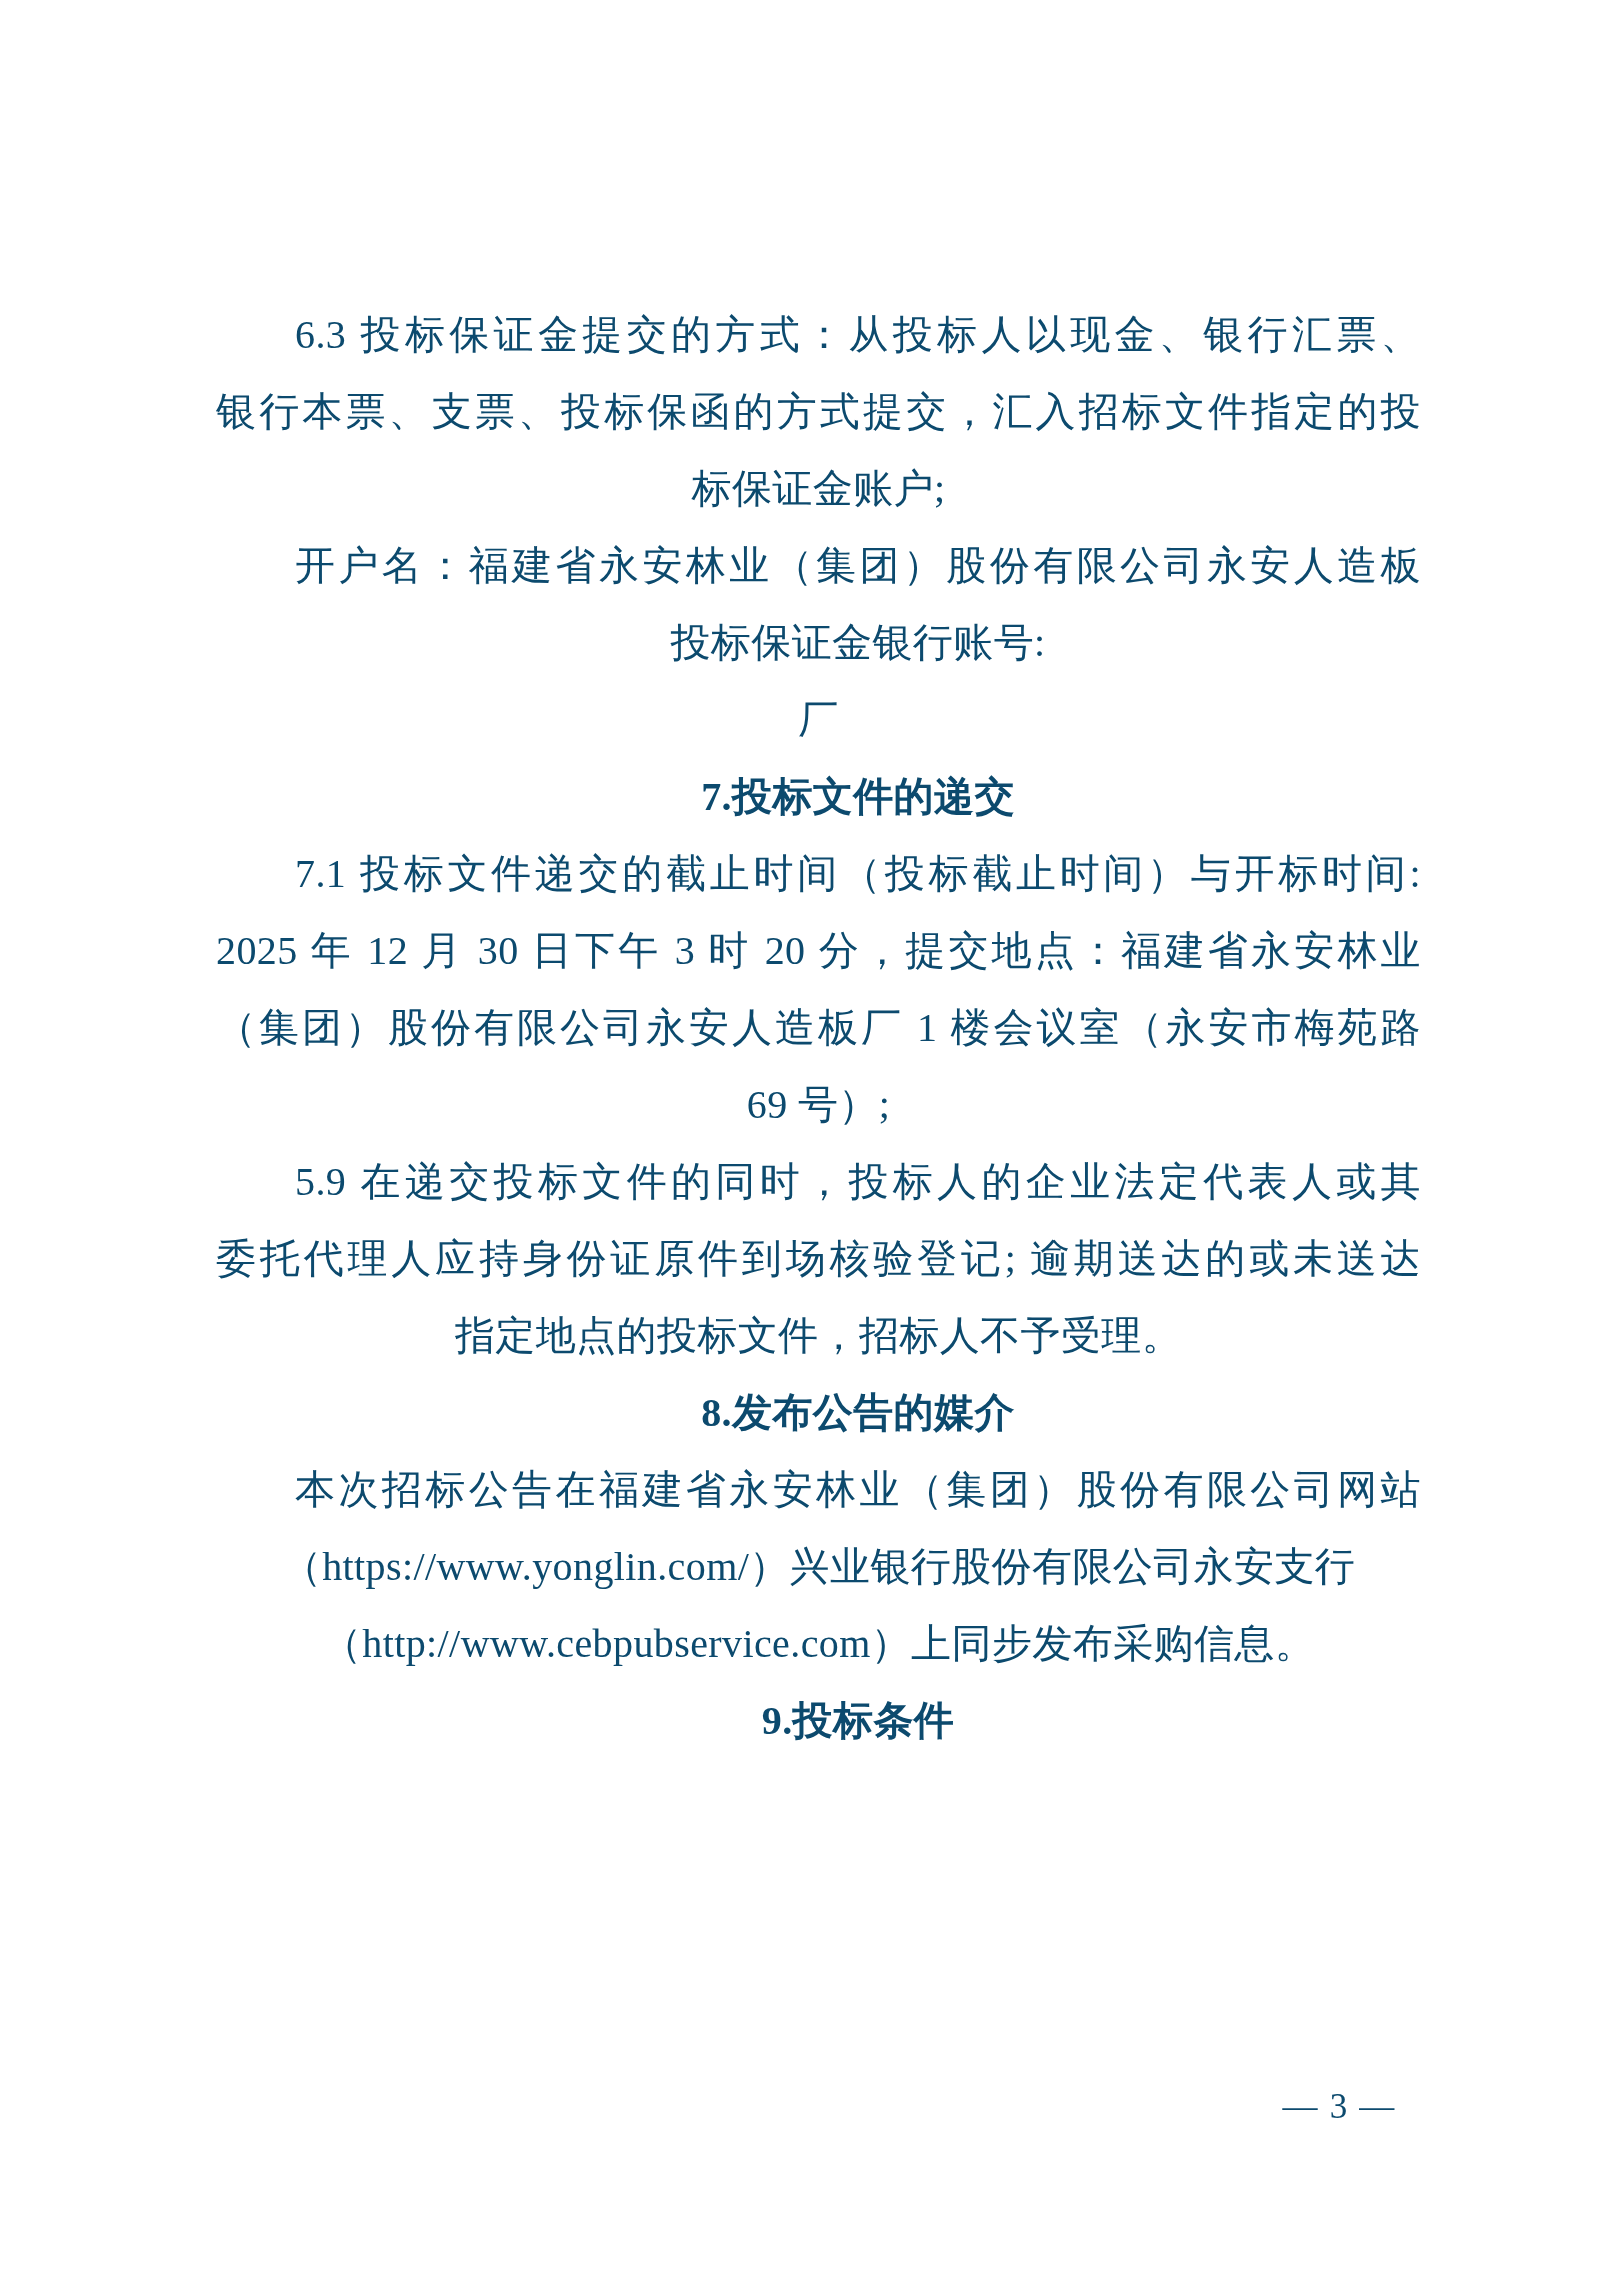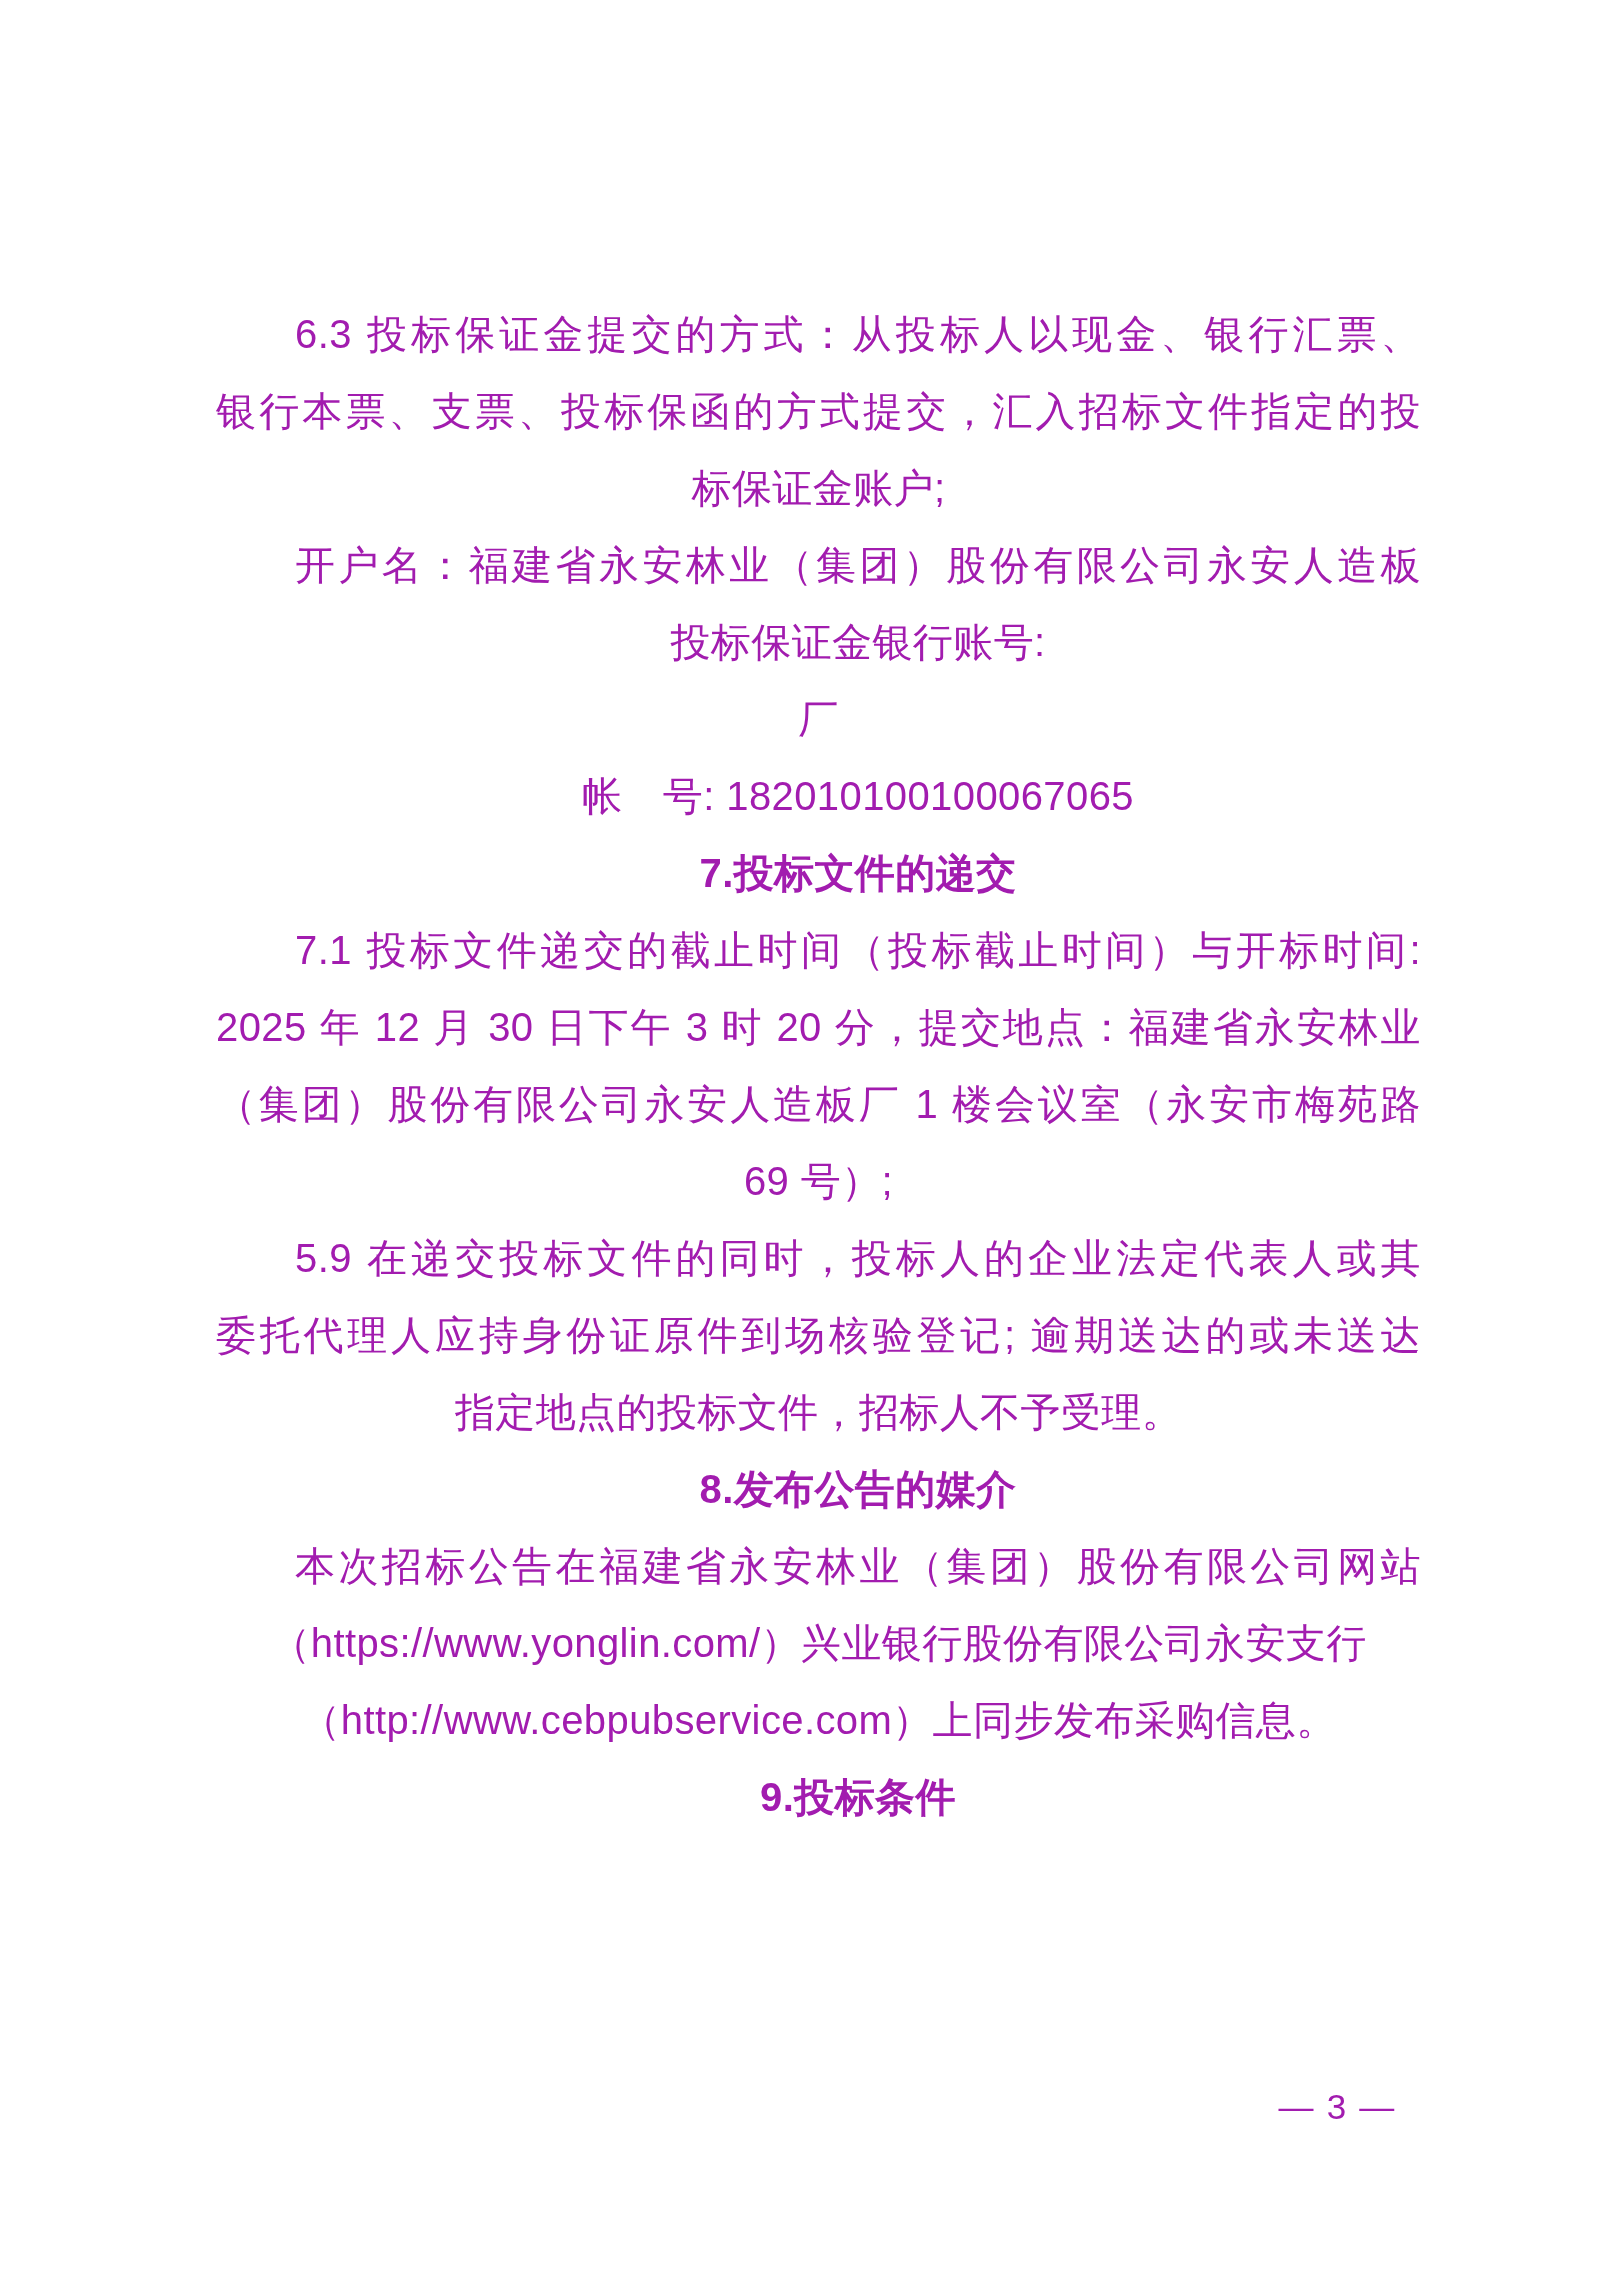--- a/index.html
+++ b/index.html
@@ -5,22 +5,22 @@
   html, body {
     margin: 0;
     padding: 0;
     background: #ffffff;
   }
   .page {
     position: relative;
     width: 1623px;
     height: 2295px;
     background: #ffffff;
-    color: #a21caf;
-    font-family: Liberation Sans, sans-serif;
+    color: #0c4a6e;
+    font-family: Liberation Serif, serif;
     overflow: hidden;
   }
   .doc-body {
     position: absolute;
     left: 216px;
     top: 296px;
     width: 1205px;
   }
   .line {
     font-size: 40px;
@@ -56,21 +56,20 @@
 <body>
 
 <div class="page">
   <div class="doc-body">
       <div class="line indent justify">6.3 投标保证金提交的方式：从投标人以现金、银行汇票、</div>
       <div class="line justify">银行本票、支票、投标保函的方式提交，汇入招标文件指定的投</div>
       <div class="line">标保证金账户;</div>
       <div class="line indent justify">开户名：福建省永安林业（集团）股份有限公司永安人造板</div>
       <div class="line indent">投标保证金银行账号:</div>
       <div class="line">厂</div>
-      <div class="line indent">帐　号: 182010100100067065</div>
       <div class="line indent bold">7.投标文件的递交</div>
       <div class="line indent justify">7.1 投标文件递交的截止时间（投标截止时间）与开标时间:</div>
       <div class="line justify">2025 年 12 月 30 日下午 3 时 20 分，提交地点：福建省永安林业</div>
       <div class="line justify">（集团）股份有限公司永安人造板厂 1 楼会议室（永安市梅苑路</div>
       <div class="line">69 号）;</div>
       <div class="line indent justify">5.9 在递交投标文件的同时，投标人的企业法定代表人或其</div>
       <div class="line justify">委托代理人应持身份证原件到场核验登记; 逾期送达的或未送达</div>
       <div class="line">指定地点的投标文件，招标人不予受理。</div>
       <div class="line indent bold">8.发布公告的媒介</div>
       <div class="line indent justify">本次招标公告在福建省永安林业（集团）股份有限公司网站</div>

